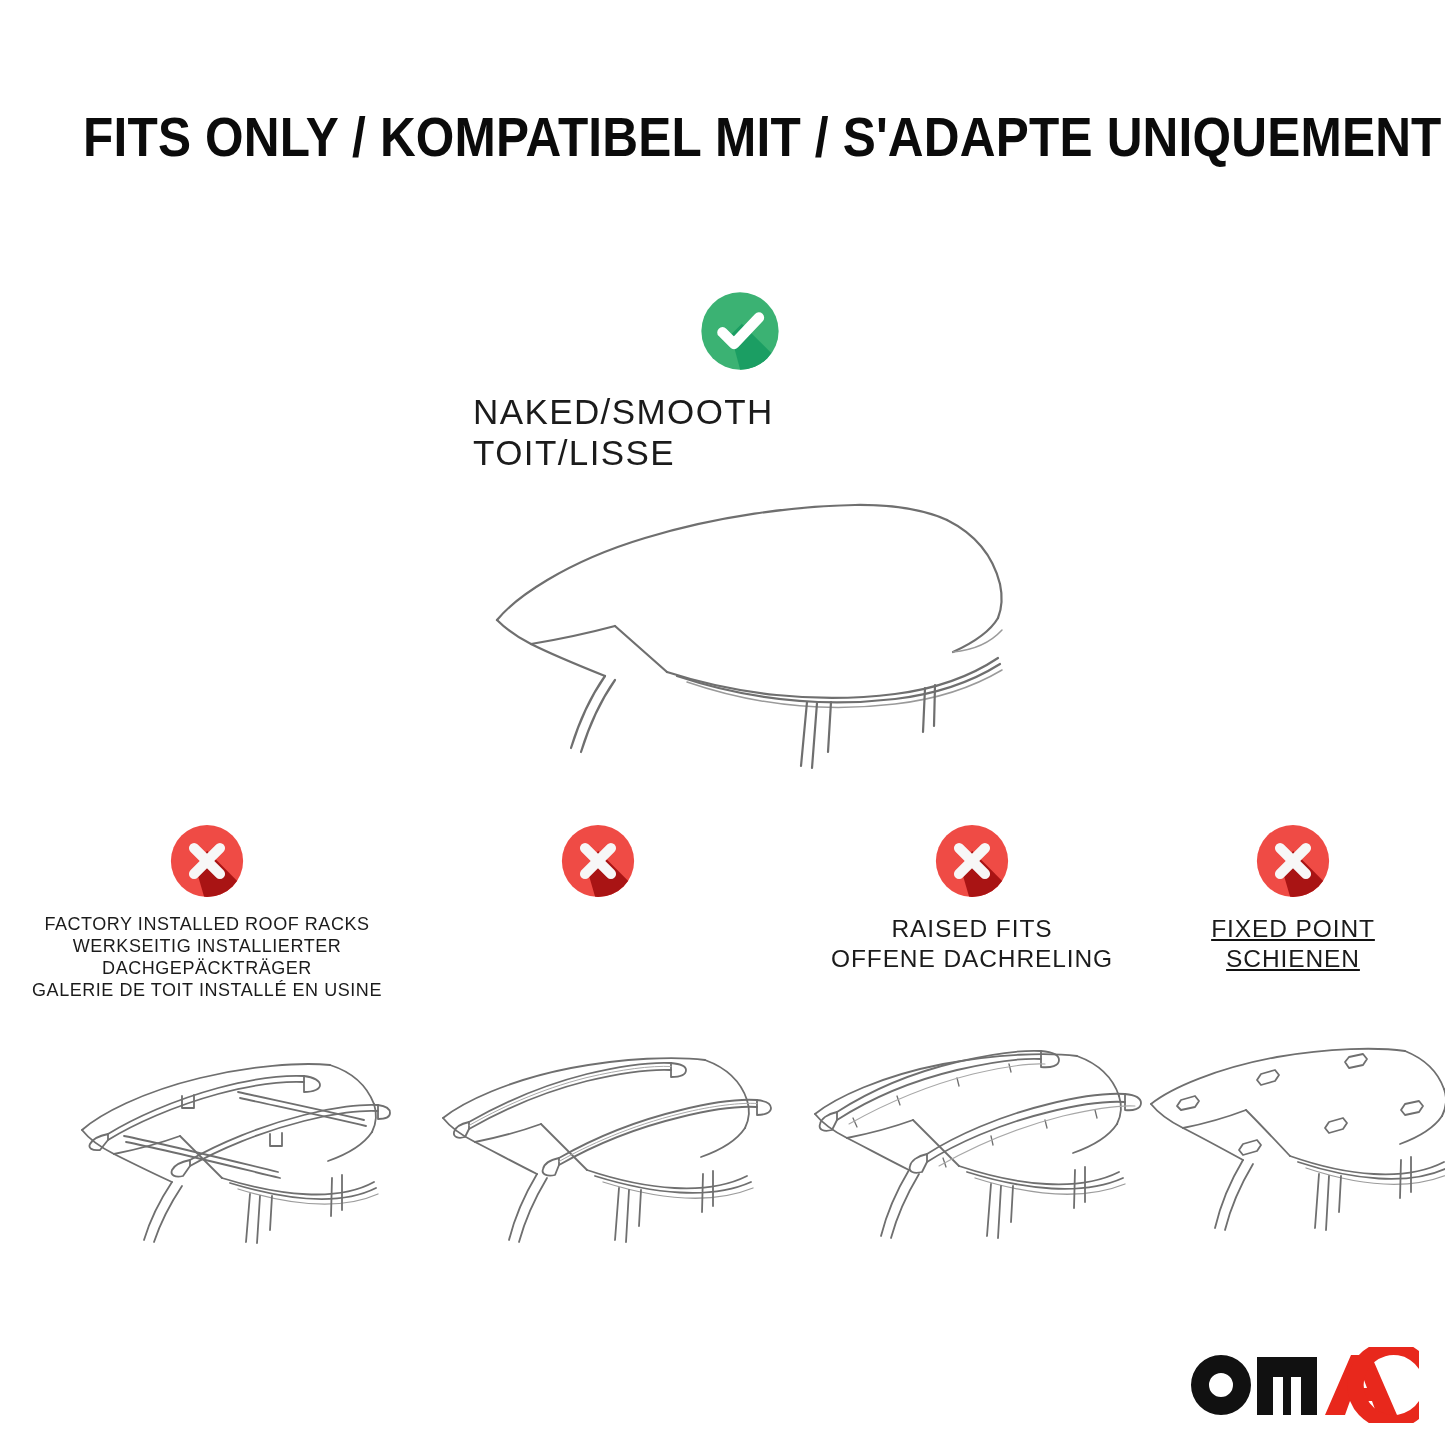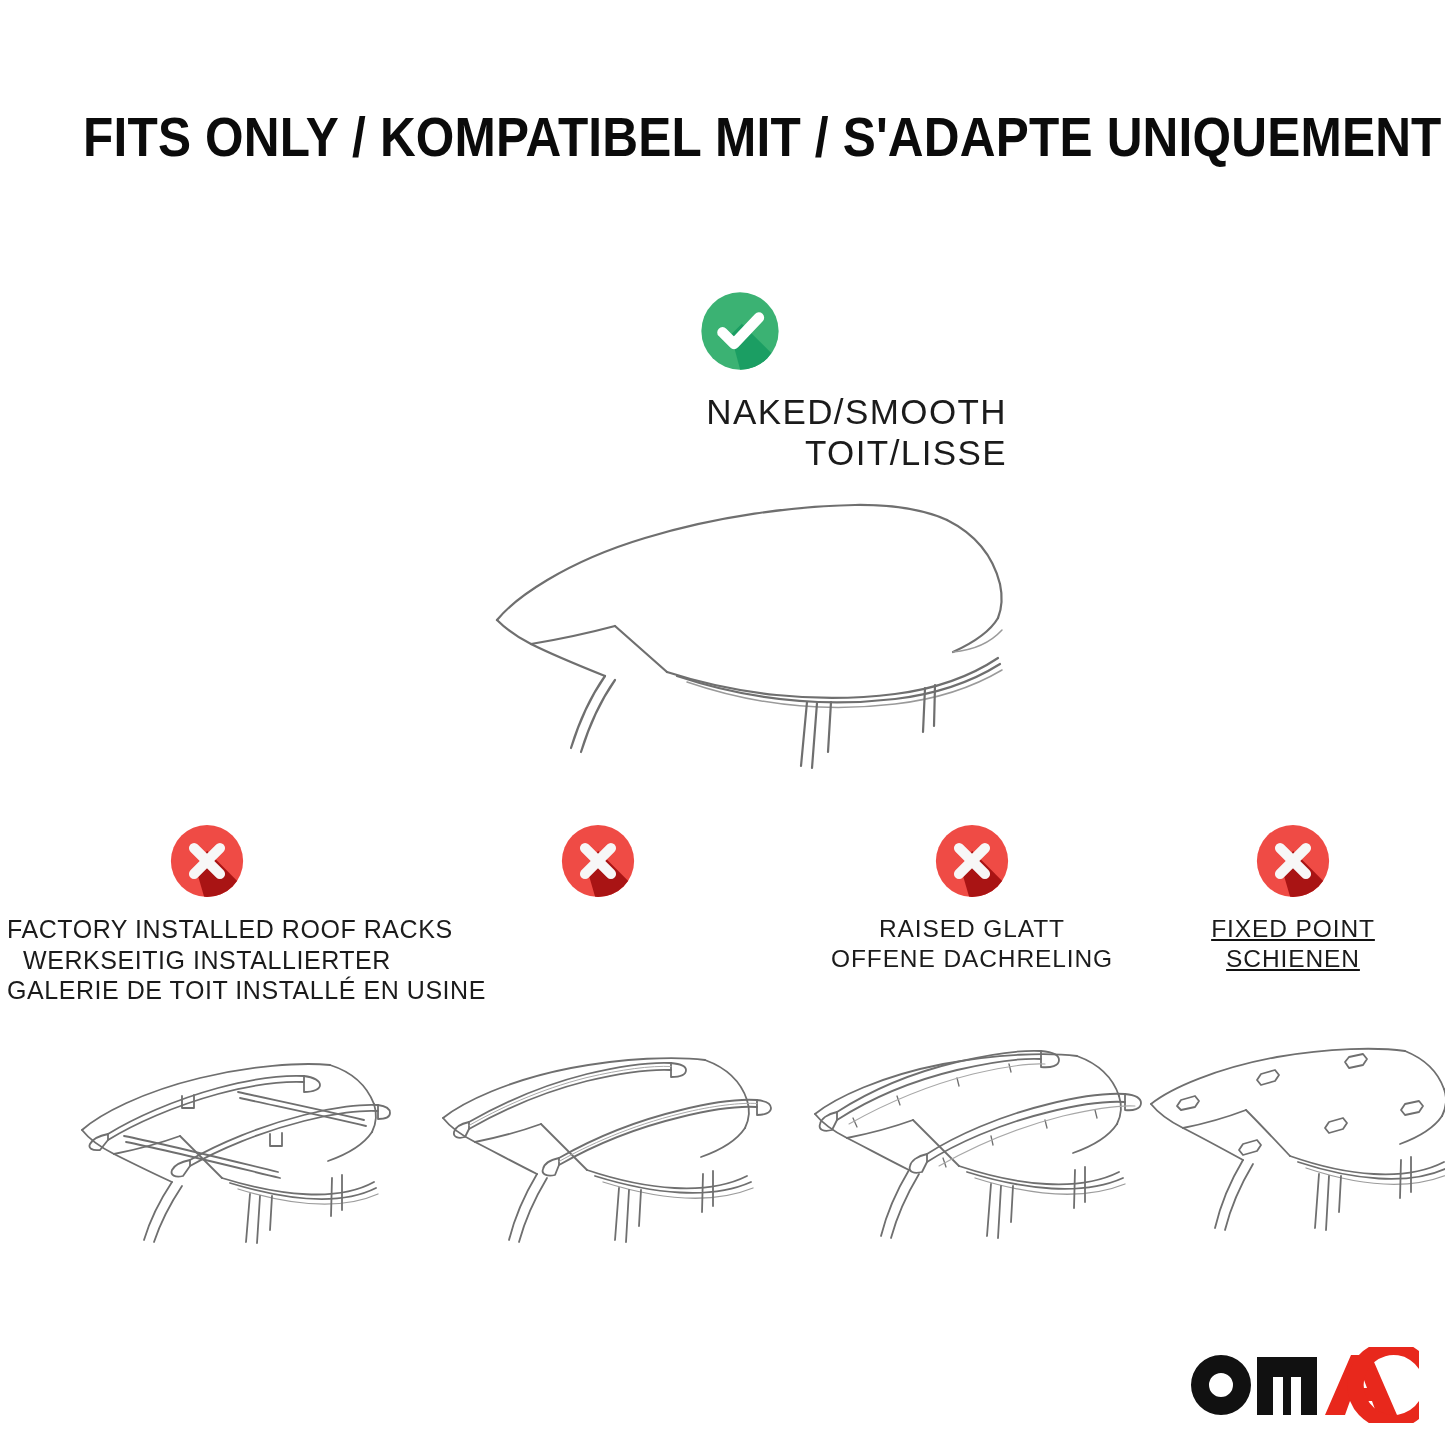--- a/index.html
+++ b/index.html
@@ -32,21 +32,21 @@
     transform: scaleX(0.885);
     transform-origin: 50% 50%;
   }
 
   
   #ok-block {
     position: absolute;
     left: 473px;
     top: 285px;
     width: 534px;
-    text-align: right;
+    text-align: left;
   }
   #ok-icon-wrap {
     width: 92px;
     height: 92px;
     margin: 0 auto;
   }
   #ok-caption {
     margin-top: 14px;
     font-size: 35px;
     line-height: 1.18;
@@ -84,21 +84,21 @@
   }
   .cell-caption {
     margin-top: 10px;
     font-size: 24.5px;
     line-height: 1.22;
     letter-spacing: 0.9px;
     color: #1b1b1b;
     font-weight: 400;
   }
   .cell-caption div { white-space: nowrap; }
-  .cell-caption.tight { font-size: 25px; letter-spacing: 0.55px; }
+  .cell-caption.tight { font-size: 18px; letter-spacing: 0.55px; }
   .cell-illustration {
     position: absolute;
     left: 50%;
     transform: translateX(-50%);
   }
 
   
   #logo {
     position: absolute;
     right: 24px;
@@ -189,20 +189,21 @@
         </g>
         <g stroke="#f7f7f7" stroke-width="12" stroke-linecap="round">
           <line x1="35" y1="35" x2="65" y2="65"></line>
           <line x1="65" y1="35" x2="35" y2="65"></line>
         </g>
       </svg>
     </div>
     <div class="cell-caption tight">
       <div>FACTORY INSTALLED ROOF RACKS</div>
       <div>WERKSEITIG INSTALLIERTER</div>
+      <div>DACHGEPÄCKTRÄGER</div>
       <div>GALERIE DE TOIT INSTALLÉ EN USINE</div>
     </div>
     <div class="cell-illustration" style="top:212px;">
       <svg class="line-art" viewBox="0 0 370 215" width="370" height="215" aria-hidden="true">
         <g fill="none" stroke="#6f6f6f" stroke-width="1.8" stroke-linecap="round" stroke-linejoin="round">
 
           <path d="M60 100 C78 84 120 62 178 48 C228 36 278 32 308 35"></path>
           <path d="M308 35 C330 42 345 56 352 74"></path>
           <path d="M352 74 C356 86 354 94 350 102"></path>
           <path d="M350 102 C342 114 326 124 306 131"></path>
@@ -313,21 +314,21 @@
         <g clip-path="url(#xclip3)">
           <polygon points="50,38 62,50 100,88 100,110 52,110 38,62" fill="#a91414"></polygon>
         </g>
         <g stroke="#f7f7f7" stroke-width="12" stroke-linecap="round">
           <line x1="35" y1="35" x2="65" y2="65"></line>
           <line x1="65" y1="35" x2="35" y2="65"></line>
         </g>
       </svg>
     </div>
     <div class="cell-caption">
-      <div>RAISED GLATT</div>
+      <div>RAISED FITS</div>
       <div>OFFENE DACHRELING</div>
     </div>
     <div class="cell-illustration" style="top:212px;">
       <svg class="line-art" viewBox="0 0 370 215" width="370" height="215" aria-hidden="true">
         <g fill="none" stroke="#6f6f6f" stroke-width="1.8" stroke-linecap="round" stroke-linejoin="round">
           <path d="M28 84 C48 68 94 46 156 34 C210 24 260 22 290 26"></path>
           <path d="M290 26 C312 34 326 48 332 66"></path>
           <path d="M332 66 C336 78 334 86 330 94"></path>
           <path d="M330 94 C322 106 306 116 286 123"></path>
           <path d="M28 84 C36 94 48 102 60 108"></path>

